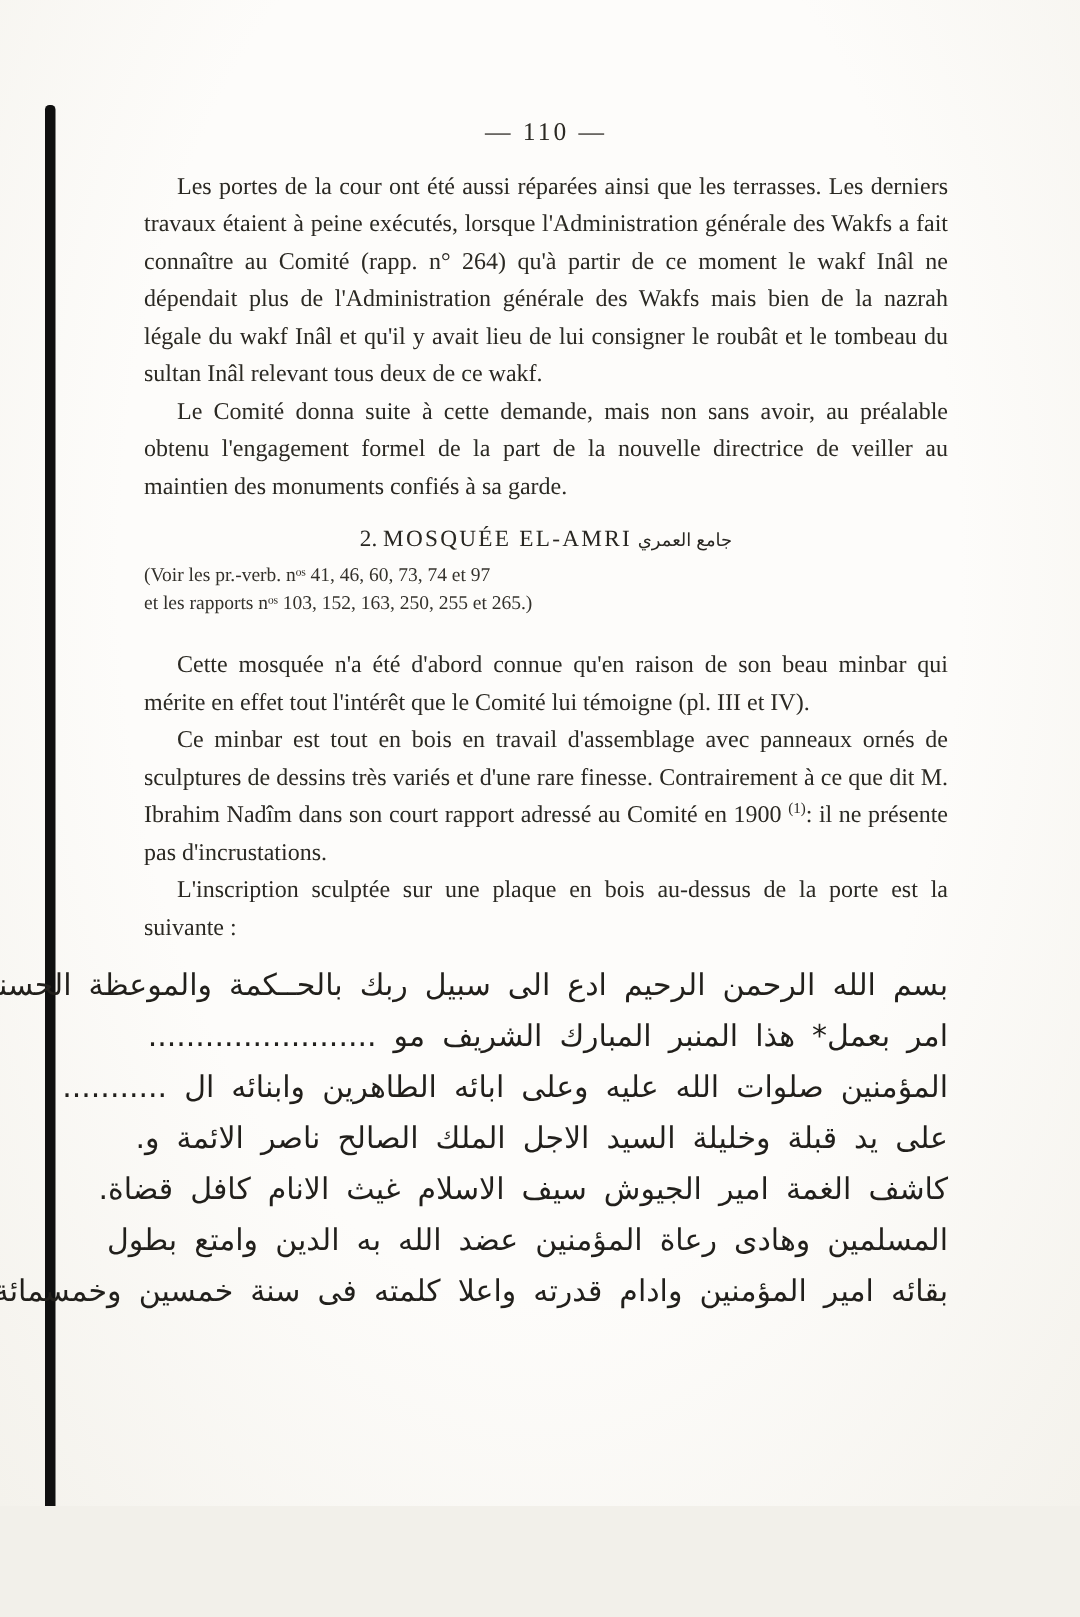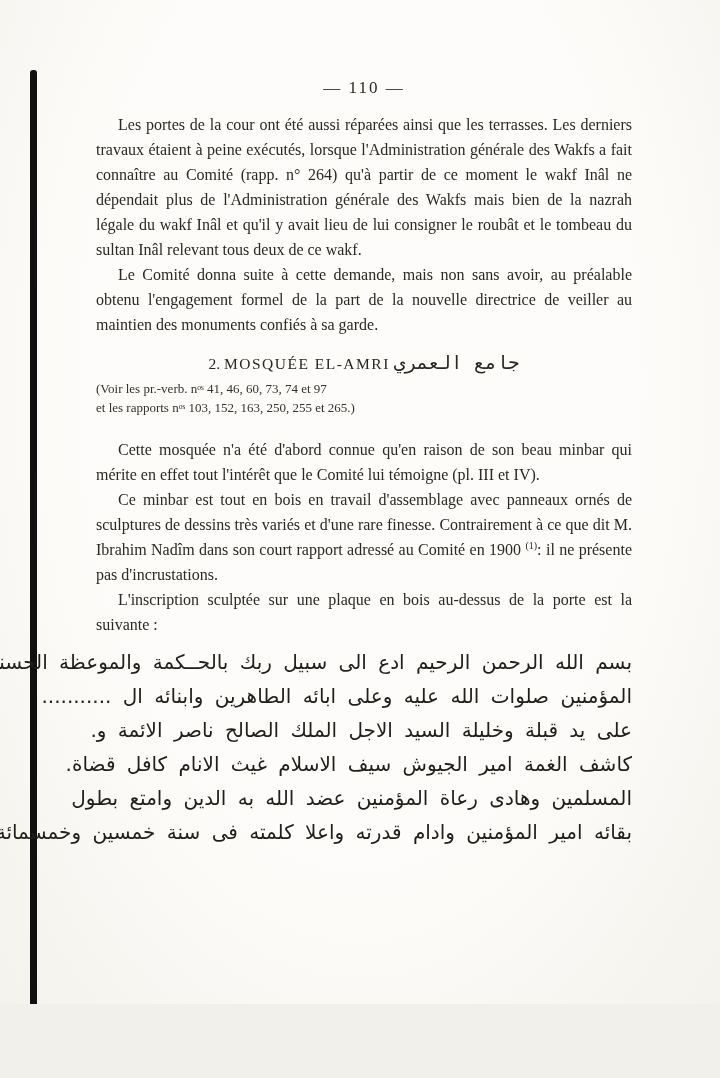--- a/index.html
+++ b/index.html
@@ -52,22 +52,22 @@
   p.indent { text-indent: 22px; }
   .heading {
     text-align: center;
     margin-top: 14px;
     margin-bottom: 4px;
     font-size: 15.5px;
     white-space: nowrap;
   }
   .heading .title { letter-spacing: 1.5px; }
   .heading .arabic-inline {
-    font-family: Liberation Mono, monospace;
-    font-size: 19px;
+    font-family: Liberation Sans, sans-serif;
+    font-size: 12px;
     direction: rtl;
     unicode-bidi: isolate;
     text-align: right;
   }
   .refs {
     font-size: 13px;
     line-height: 19px;
     margin-bottom: 20px;
     color: #33312b;
   }
@@ -128,20 +128,21 @@
     </div>
 
     <p class="body indent">Cette mosquée n'a été d'abord connue qu'en raison de son beau minbar qui mérite en effet tout l'intérêt que le Comité lui témoigne (pl. III et IV).</p>
 
     <p class="body indent"><span>Ce minbar est tout en bois en travail d'assemblage avec panneaux ornés de sculptures de dessins très variés et d'une rare finesse. Contrairement à ce que dit M. Ibrahim Nadîm dans son court rapport adressé au Comité en 1900 </span><sup>(1)</sup><span>: il ne présente pas d'incrustations.</span></p>
 
     <p class="body indent">L'inscription sculptée sur une plaque en bois au-dessus de la porte est la suivante :</p>
 
     <div class="arabic-block">
       <div class="arabic-line">بسم الله الرحمن الرحيم ادع الى سبيل ربك بالحــكمة والموعظة الحسنة</div>
+      <div class="arabic-line">امر بعمل* هذا المنبر المبارك الشريف مو ........................</div>
       <div class="arabic-line">المؤمنين صلوات الله عليه وعلى ابائه الطاهرين وابنائه ال ...........</div>
       <div class="arabic-line">على يد قبلة وخليلة السيد الاجل الملك الصالح ناصر الائمة و.</div>
       <div class="arabic-line">كاشف الغمة امير الجيوش سيف الاسلام غيث الانام كافل قضاة.</div>
       <div class="arabic-line">المسلمين وهادى رعاة المؤمنين عضد الله به الدين وامتع بطول</div>
       <div class="arabic-line">بقائه امير المؤمنين وادام قدرته واعلا كلمته فى سنة خمسين وخمسمائة.</div>
     </div>
 
 
 
   </div>

